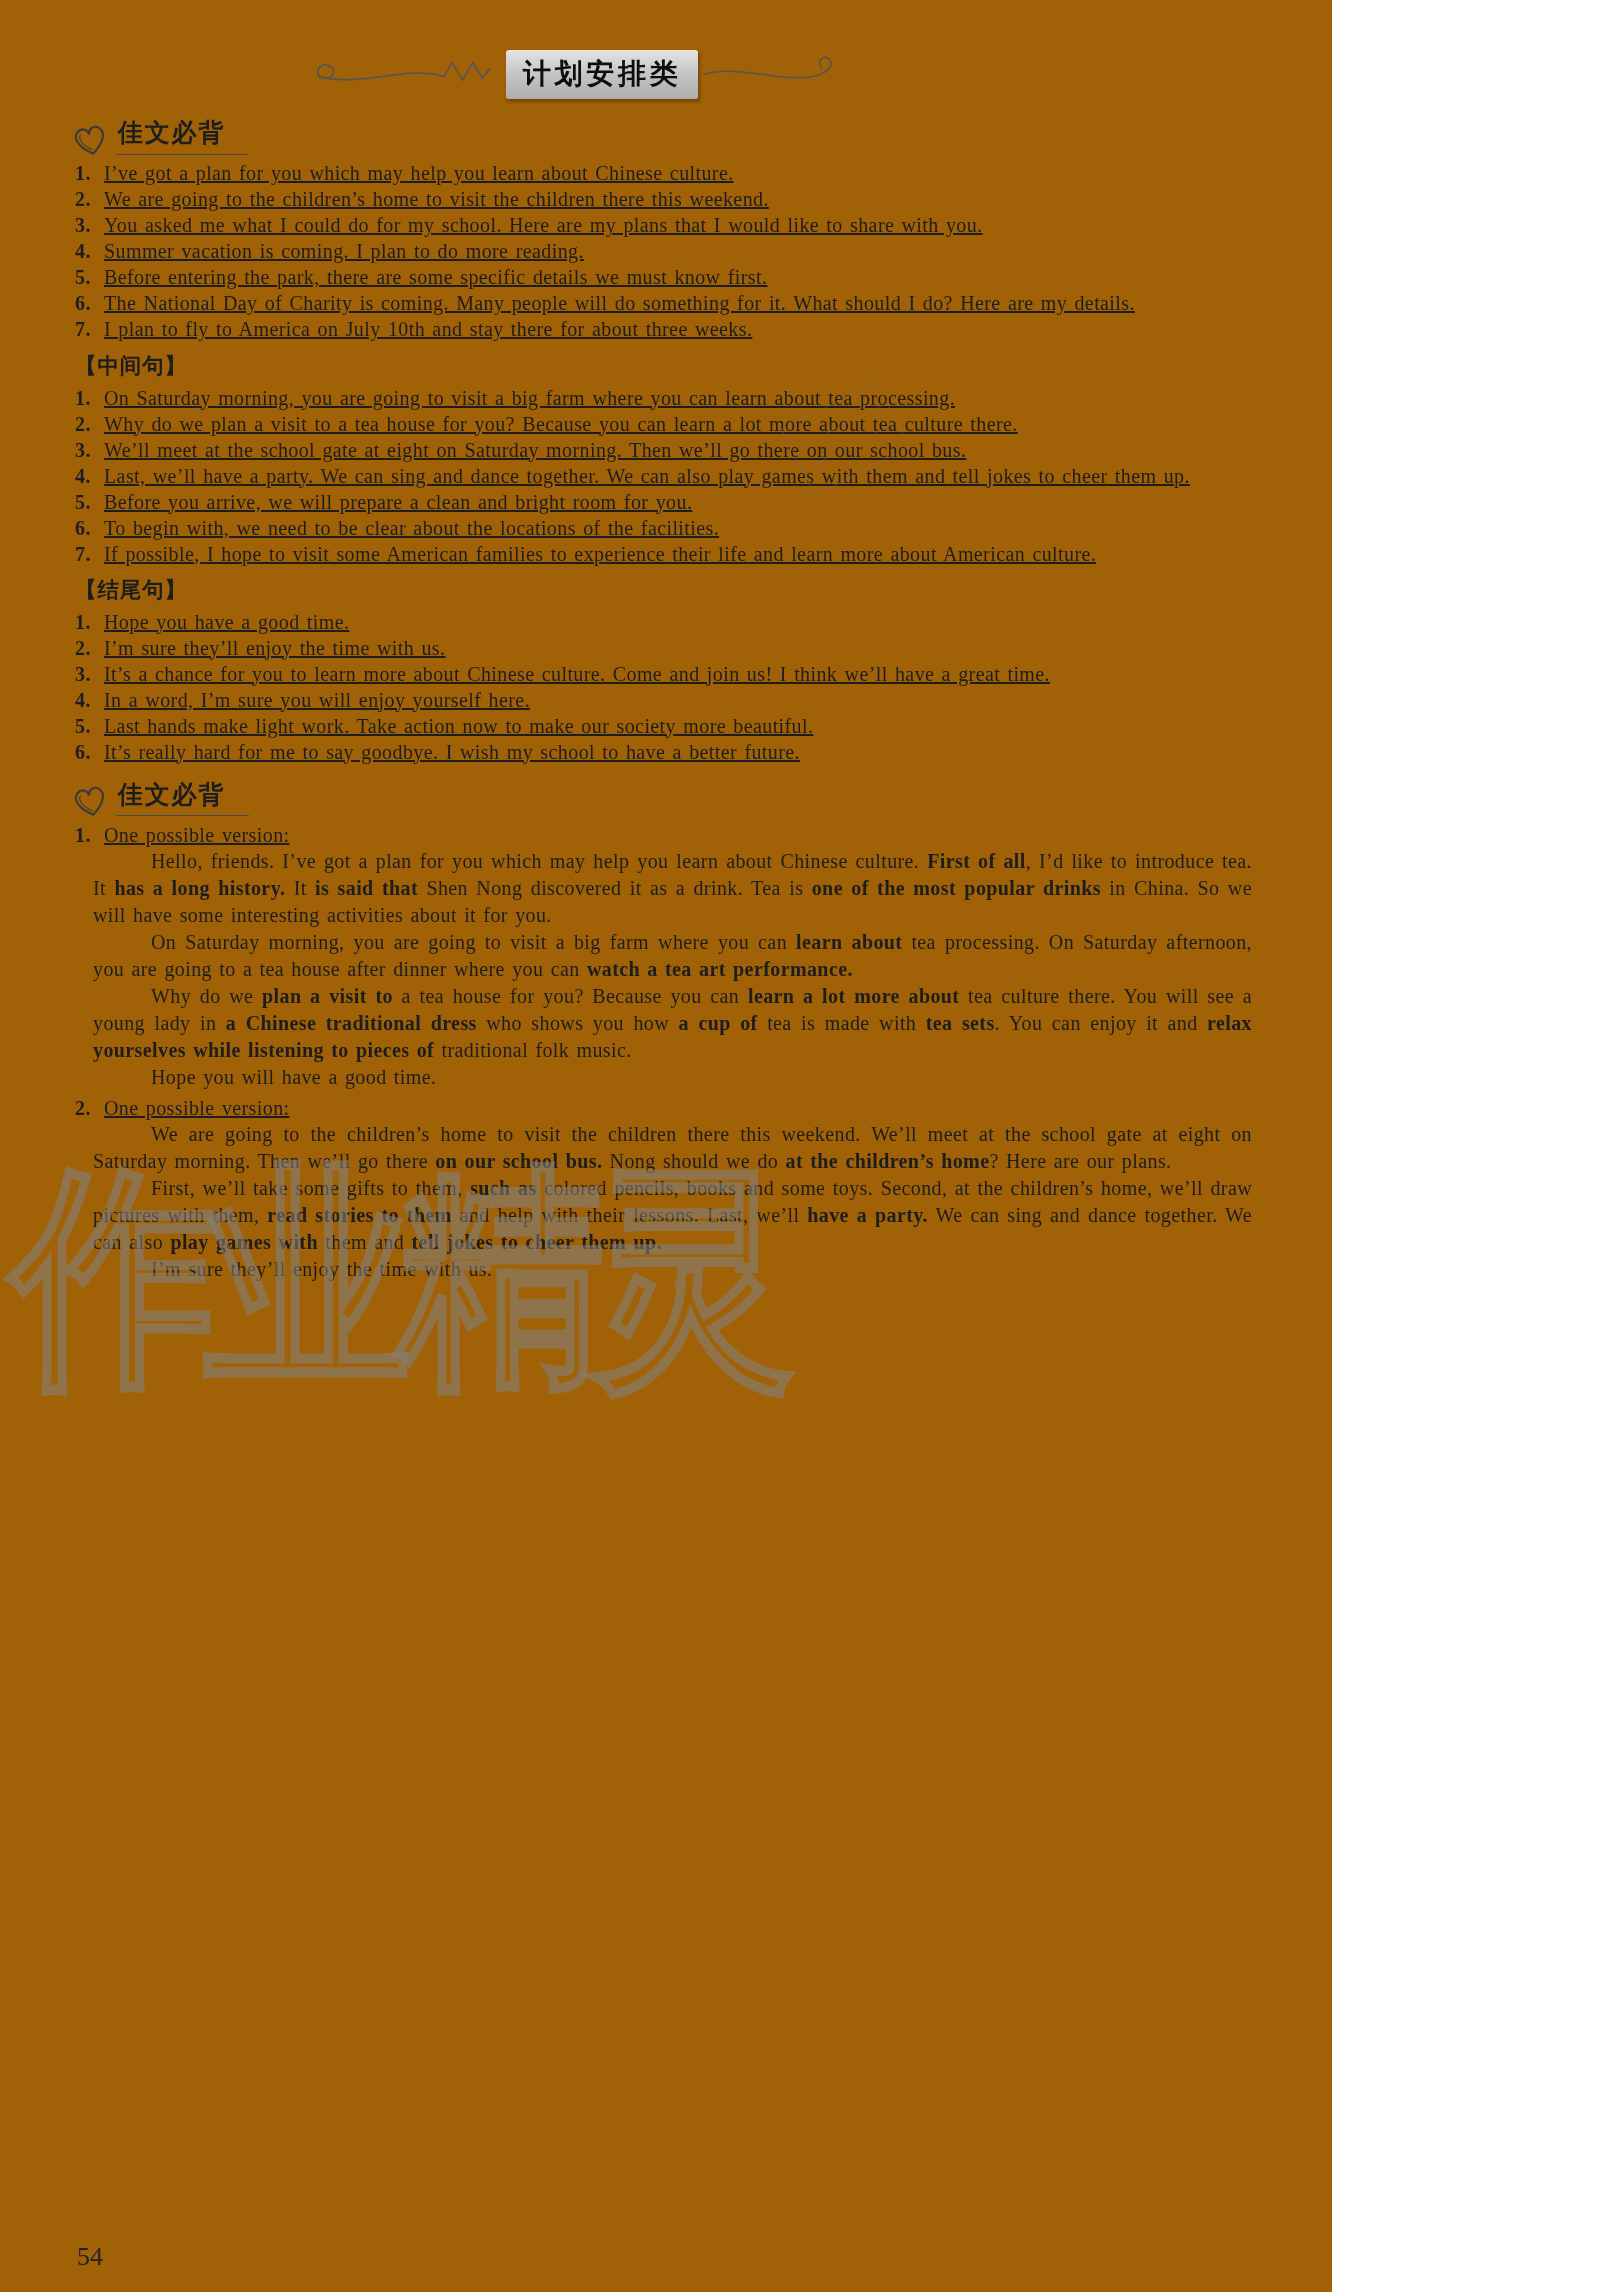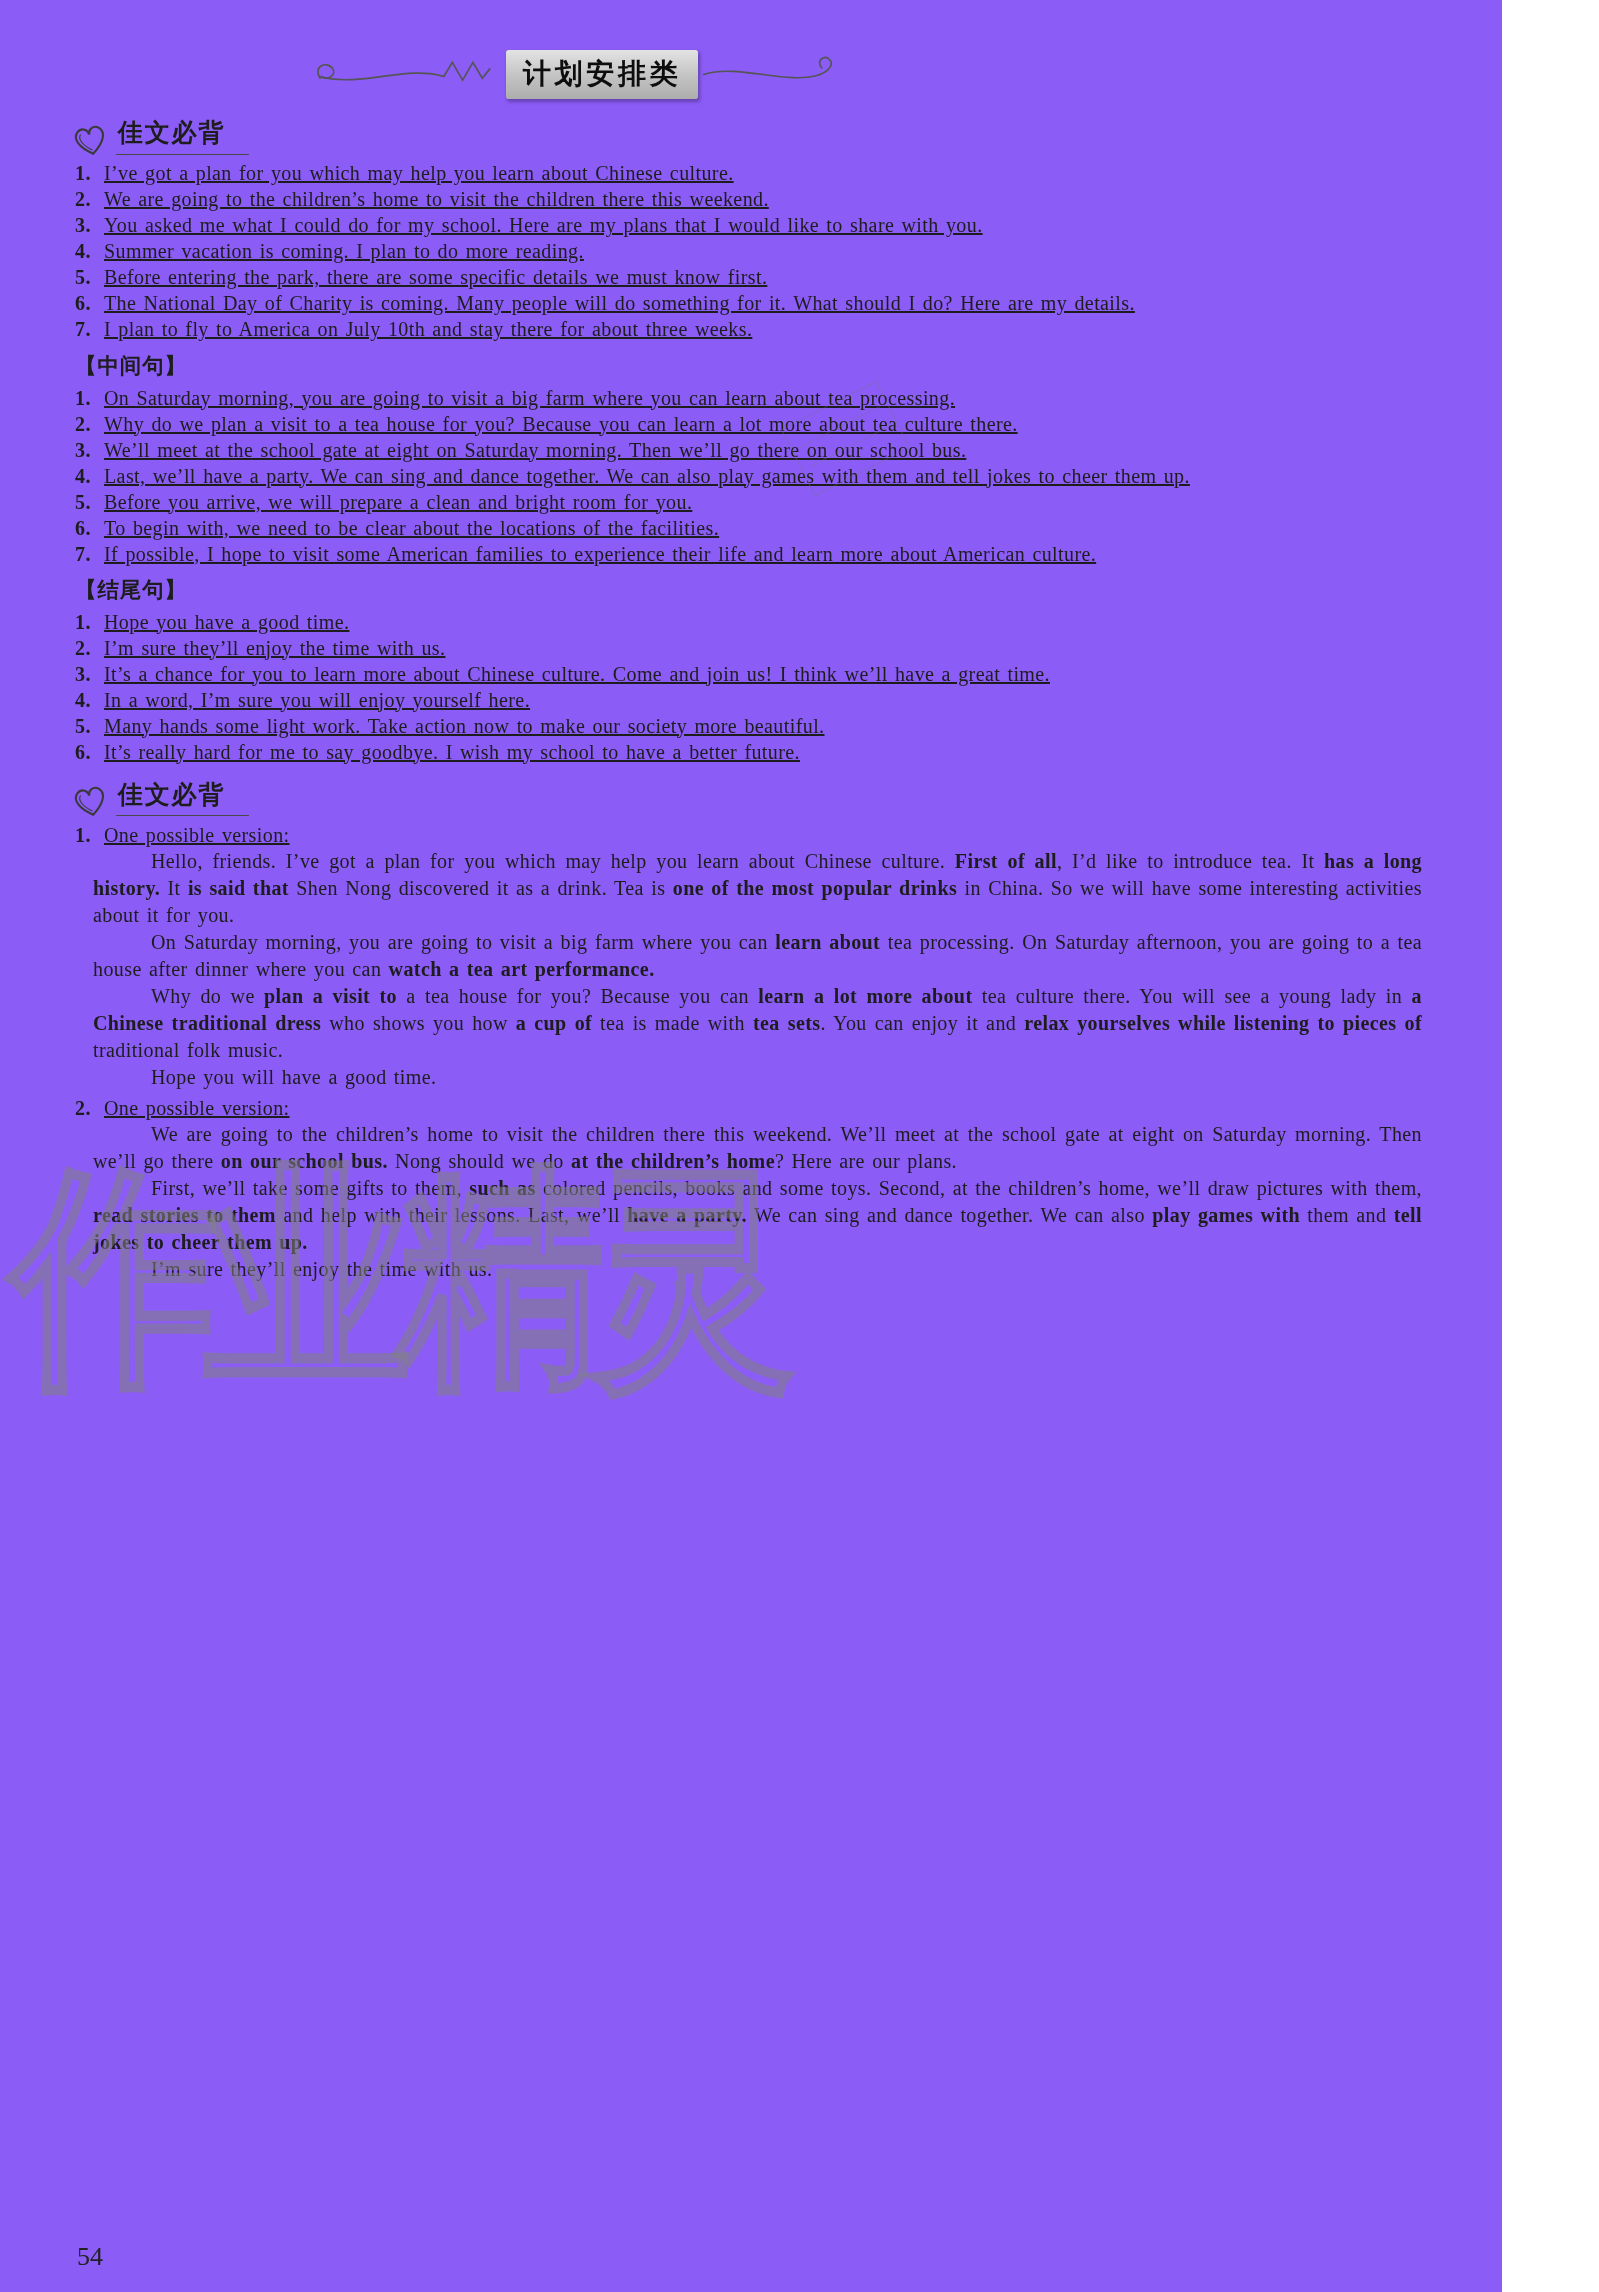--- a/index.html
+++ b/index.html
@@ -1,20 +1,20 @@
 <!DOCTYPE html>
 <html style="font-size:15px"><head>
 <meta charset="utf-8">
 <style>
   html, body { margin: 0; padding: 0; background: #ffffff; }
   .page {
     position: relative;
-    width: 1502px;
+    width: 1332px;
     height: 2293px;
-    background: #8b5cf6;
+    background: #a16207;
     font-family: "Liberation Serif", "DejaVu Serif", serif;
     color: #1d1d1d;
     overflow: hidden;
   }
   .content {
     position: absolute;
     left: 75px;
     right: 80px;
     top: 39px;
     z-index: 1;
@@ -256,21 +256,21 @@
               <div class="item">
     <span class="num">3.</span>
     <span class="txt">It’s a chance for you to learn more about Chinese culture. Come and join us! I think we’ll have a great time.</span>
   </div>
               <div class="item">
     <span class="num">4.</span>
     <span class="txt">In a word, I’m sure you will enjoy yourself here.</span>
   </div>
               <div class="item">
     <span class="num">5.</span>
-    <span class="txt">Many hands some light work. Take action now to make our society more beautiful.</span>
+    <span class="txt">Last hands make light work. Take action now to make our society more beautiful.</span>
   </div>
               <div class="item">
     <span class="num">6.</span>
     <span class="txt">It’s really hard for me to say goodbye. I wish my school to have a better future.</span>
   </div>
             </div>
   </div>
         </div>
     </section>
 

